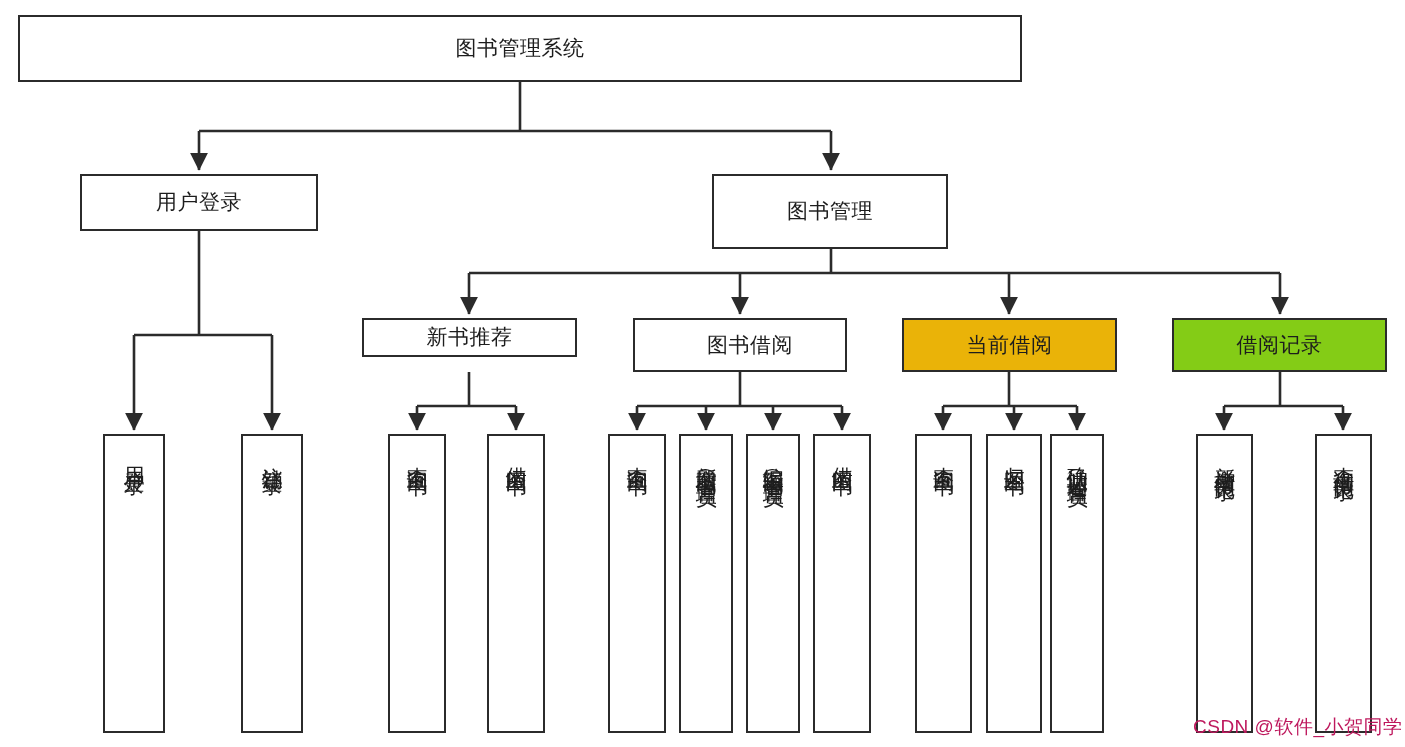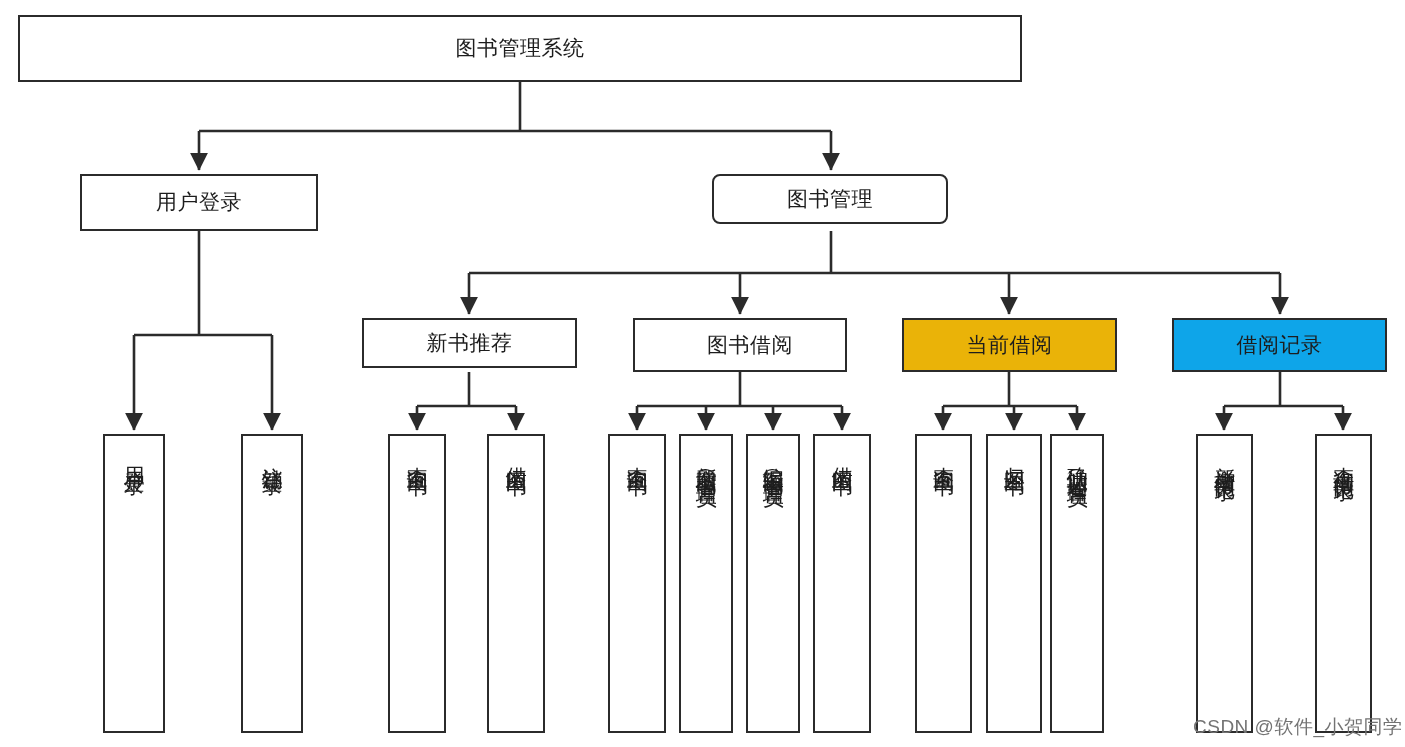--- a/index.html
+++ b/index.html
@@ -116,34 +116,34 @@
     </g>
   </svg>
 
   <div class="node-box" style="left: 18px; top: 15px; width: 1004px; height: 67px; border-color: rgb(43, 43, 43); background: rgb(255, 255, 255);">
     <span class="node-label" style="color: rgb(29, 29, 29);">图书管理系统</span>
   </div>
 
   <div class="node-box" style="left: 80px; top: 174px; width: 238px; height: 57px; border-color: rgb(43, 43, 43); background: rgb(255, 255, 255);">
     <span class="node-label" style="color: rgb(29, 29, 29);">用户登录</span>
   </div>
-  <div class="node-box" style="left: 712px; top: 174px; width: 236px; height: 50px; border-color: rgb(43, 43, 43); background: rgb(255, 255, 255); border-radius: 8px;">
+  <div class="node-box" style="left: 712px; top: 174px; width: 236px; height: 75px; border-color: rgb(43, 43, 43); background: rgb(255, 255, 255);">
     <span class="node-label" style="color: rgb(29, 29, 29);">图书管理</span>
   </div>
 
-  <div class="node-box" style="left: 362px; top: 318px; width: 215px; height: 50px; border-color: rgb(43, 43, 43); background: rgb(255, 255, 255);">
+  <div class="node-box" style="left: 362px; top: 318px; width: 215px; height: 39px; border-color: rgb(43, 43, 43); background: rgb(255, 255, 255);">
     <span class="node-label" style="color: rgb(29, 29, 29);">新书推荐</span>
   </div>
   <div class="node-box" style="left: 633px; top: 318px; width: 214px; height: 54px; border-color: rgb(43, 43, 43); background: rgb(255, 255, 255); padding-left: 20px;">
     <span class="node-label" style="color: rgb(29, 29, 29);">图书借阅</span>
   </div>
   <div class="node-box" style="left: 902px; top: 318px; width: 215px; height: 54px; border-color: rgb(43, 43, 43); background: #eab308;">
     <span class="node-label" style="color: rgb(29, 29, 29);">当前借阅</span>
   </div>
-  <div class="node-box" style="left: 1172px; top: 318px; width: 215px; height: 54px; border-color: rgb(43, 43, 43); background: #0ea5e9;">
+  <div class="node-box" style="left: 1172px; top: 318px; width: 215px; height: 54px; border-color: rgb(43, 43, 43); background: #84cc16;">
     <span class="node-label" style="color: rgb(29, 29, 29);">借阅记录</span>
   </div>
 
   <div class="node-box vertical" style="left: 103px; top: 434px; width: 62px; height: 299px; border-color: rgb(43, 43, 43); background: rgb(255, 255, 255);">
     <span class="node-label" style="color: rgb(29, 29, 29);">用户登录</span>
   </div>
   <div class="node-box vertical" style="left: 241px; top: 434px; width: 62px; height: 299px; border-color: rgb(43, 43, 43); background: rgb(255, 255, 255);">
     <span class="node-label" style="color: rgb(29, 29, 29);">注销登录</span>
   </div>
   <div class="node-box vertical" style="left: 388px; top: 434px; width: 58px; height: 299px; border-color: rgb(43, 43, 43); background: rgb(255, 255, 255);">
@@ -173,15 +173,15 @@
   <div class="node-box vertical" style="left: 1050px; top: 434px; width: 54px; height: 299px; border-color: rgb(43, 43, 43); background: rgb(255, 255, 255);">
     <span class="node-label" style="color: rgb(29, 29, 29);">确认归还（管理员）</span>
   </div>
   <div class="node-box vertical" style="left: 1196px; top: 434px; width: 57px; height: 299px; border-color: rgb(43, 43, 43); background: rgb(255, 255, 255);">
     <span class="node-label" style="color: rgb(29, 29, 29);">新增借阅记录</span>
   </div>
   <div class="node-box vertical" style="left: 1315px; top: 434px; width: 57px; height: 299px; border-color: rgb(43, 43, 43); background: rgb(255, 255, 255);">
     <span class="node-label" style="color: rgb(29, 29, 29);">查询借阅记录</span>
   </div>
 
-  <div class="watermark" id="watermark-el" style="left: 1193px; top: 714px; color: #737373;">CSDN @软件_小贺同学</div>
+  <div class="watermark" id="watermark-el" style="left: 1193px; top: 714px; color: #be185d;">CSDN @软件_小贺同学</div>
 
 </div>
 
 </body></html>

